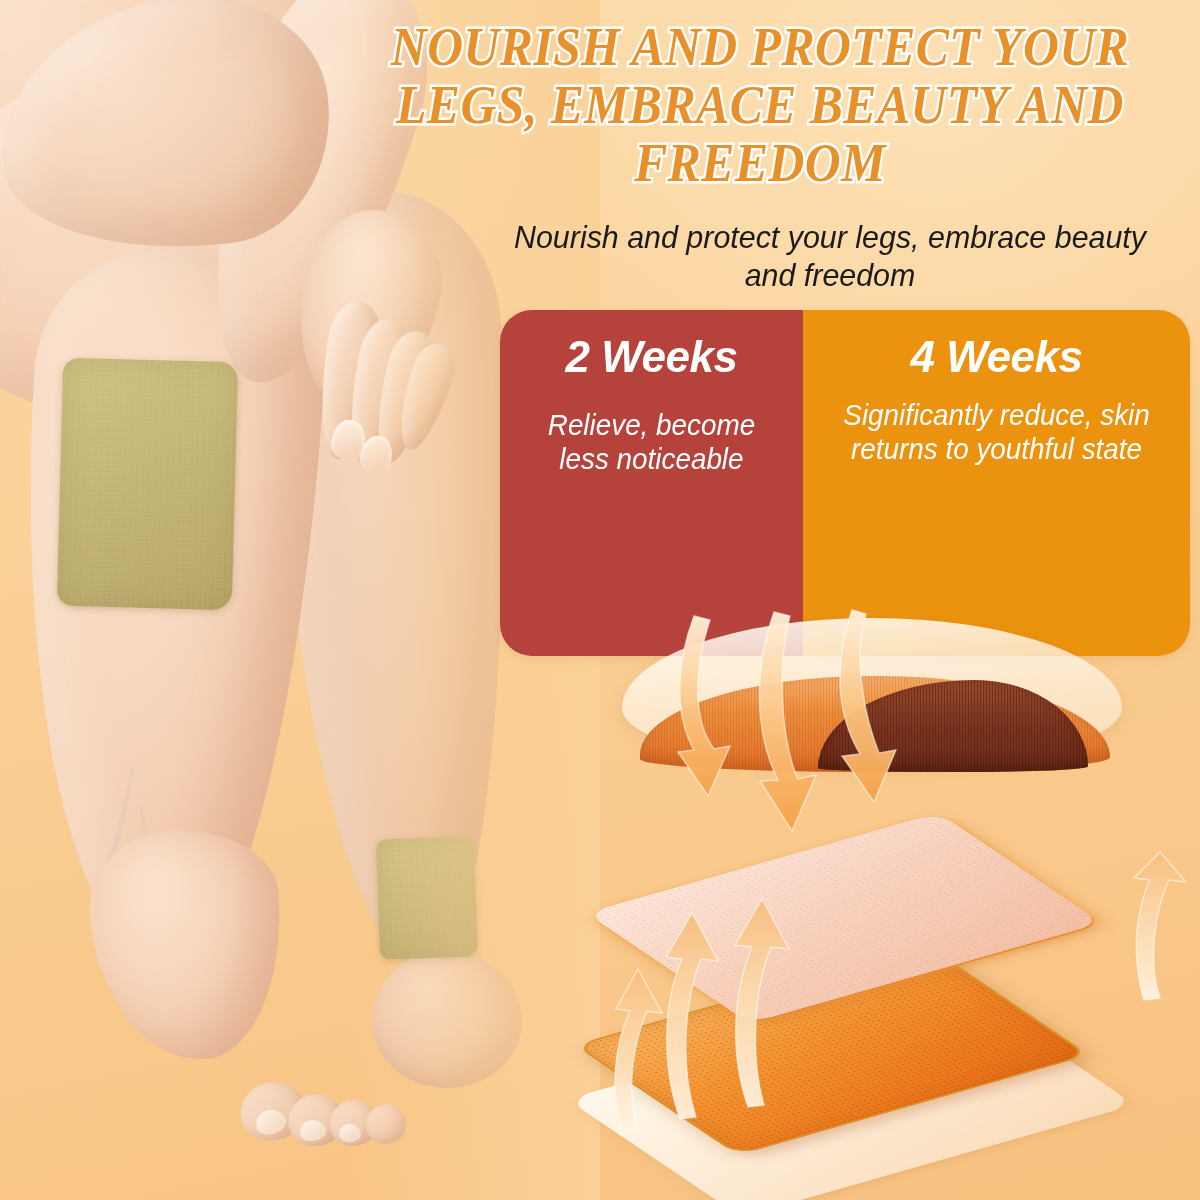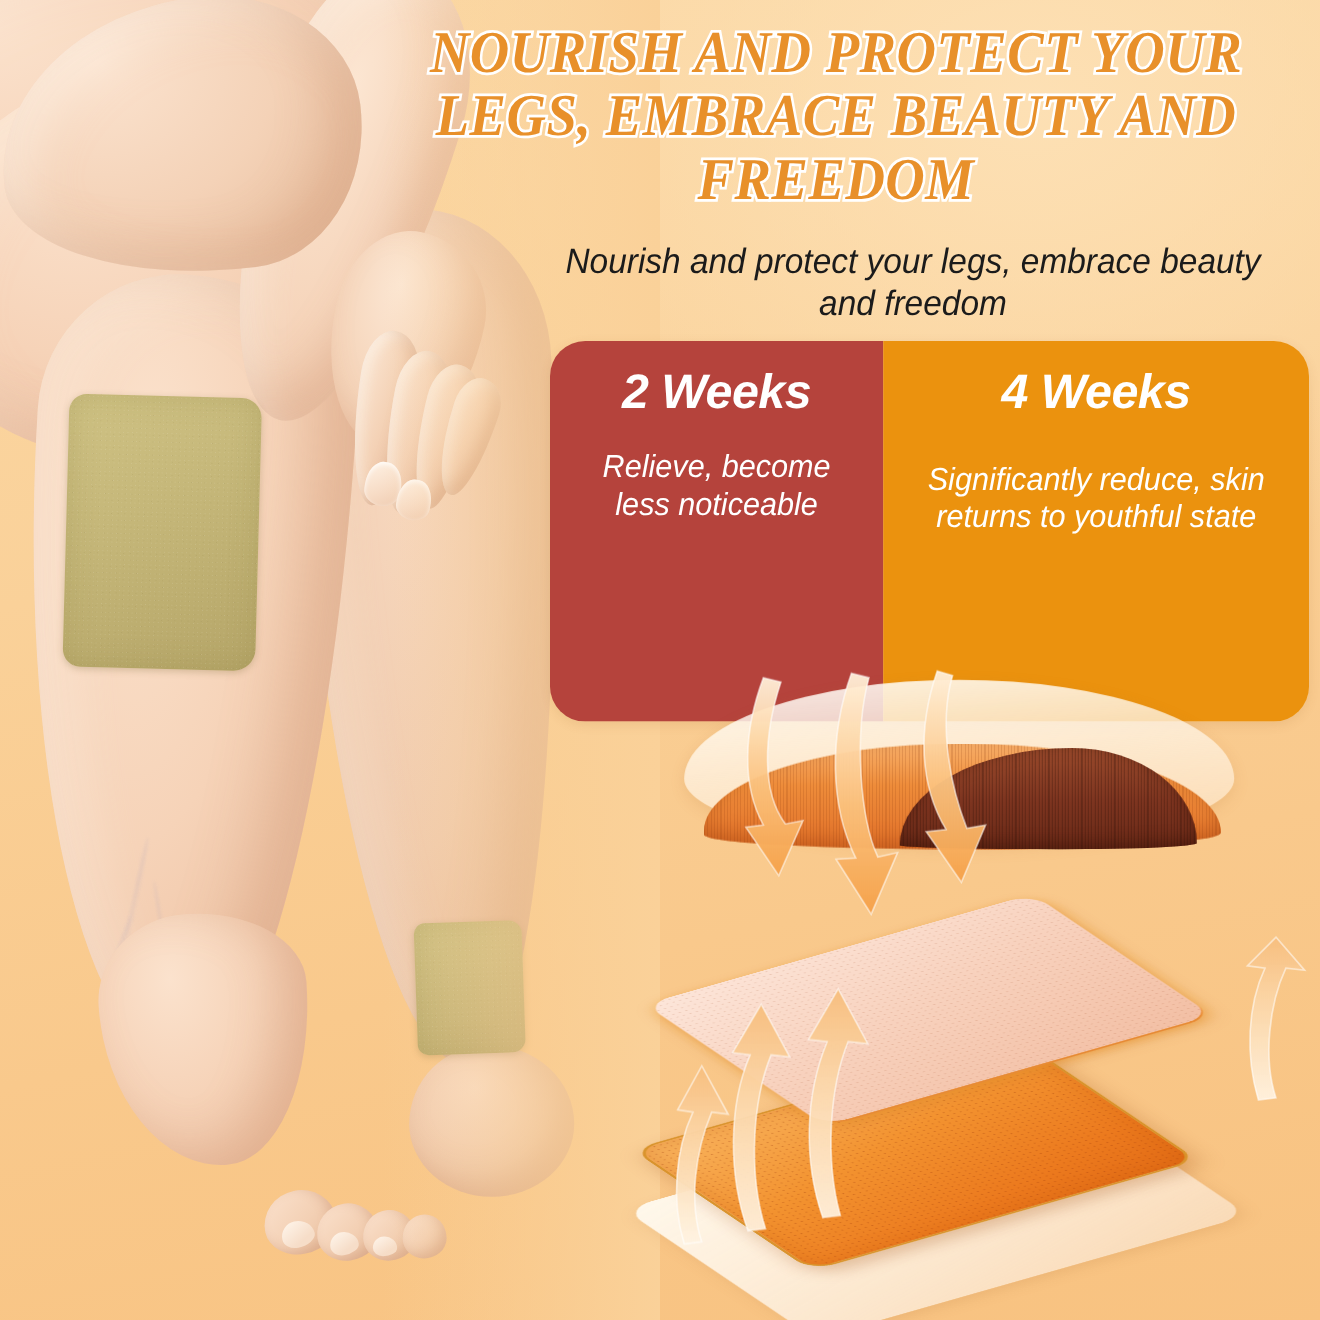--- a/index.html
+++ b/index.html
@@ -256,21 +256,21 @@
   .card-col{
     flex:0 0 44%;
     padding:22px 18px 18px;
     display:flex;
     flex-direction:column;
     align-items:center;
     color:#FFFFFF;
     text-align:center;
   }
   #col-2weeks{ background:#B5433C; flex:0 0 43.9%; }
-  #col-4weeks{ background:#EB920E; flex:1 1 auto;gap:21px; }
+  #col-4weeks{ background:#EB920E; flex:1 1 auto; }
 
   .col-head{
     font-size:44px;
     line-height:50px;
     font-weight:700;
     letter-spacing:-.5px;
   }
   .col-body{
     margin-top:26px;
     font-size:29px;

